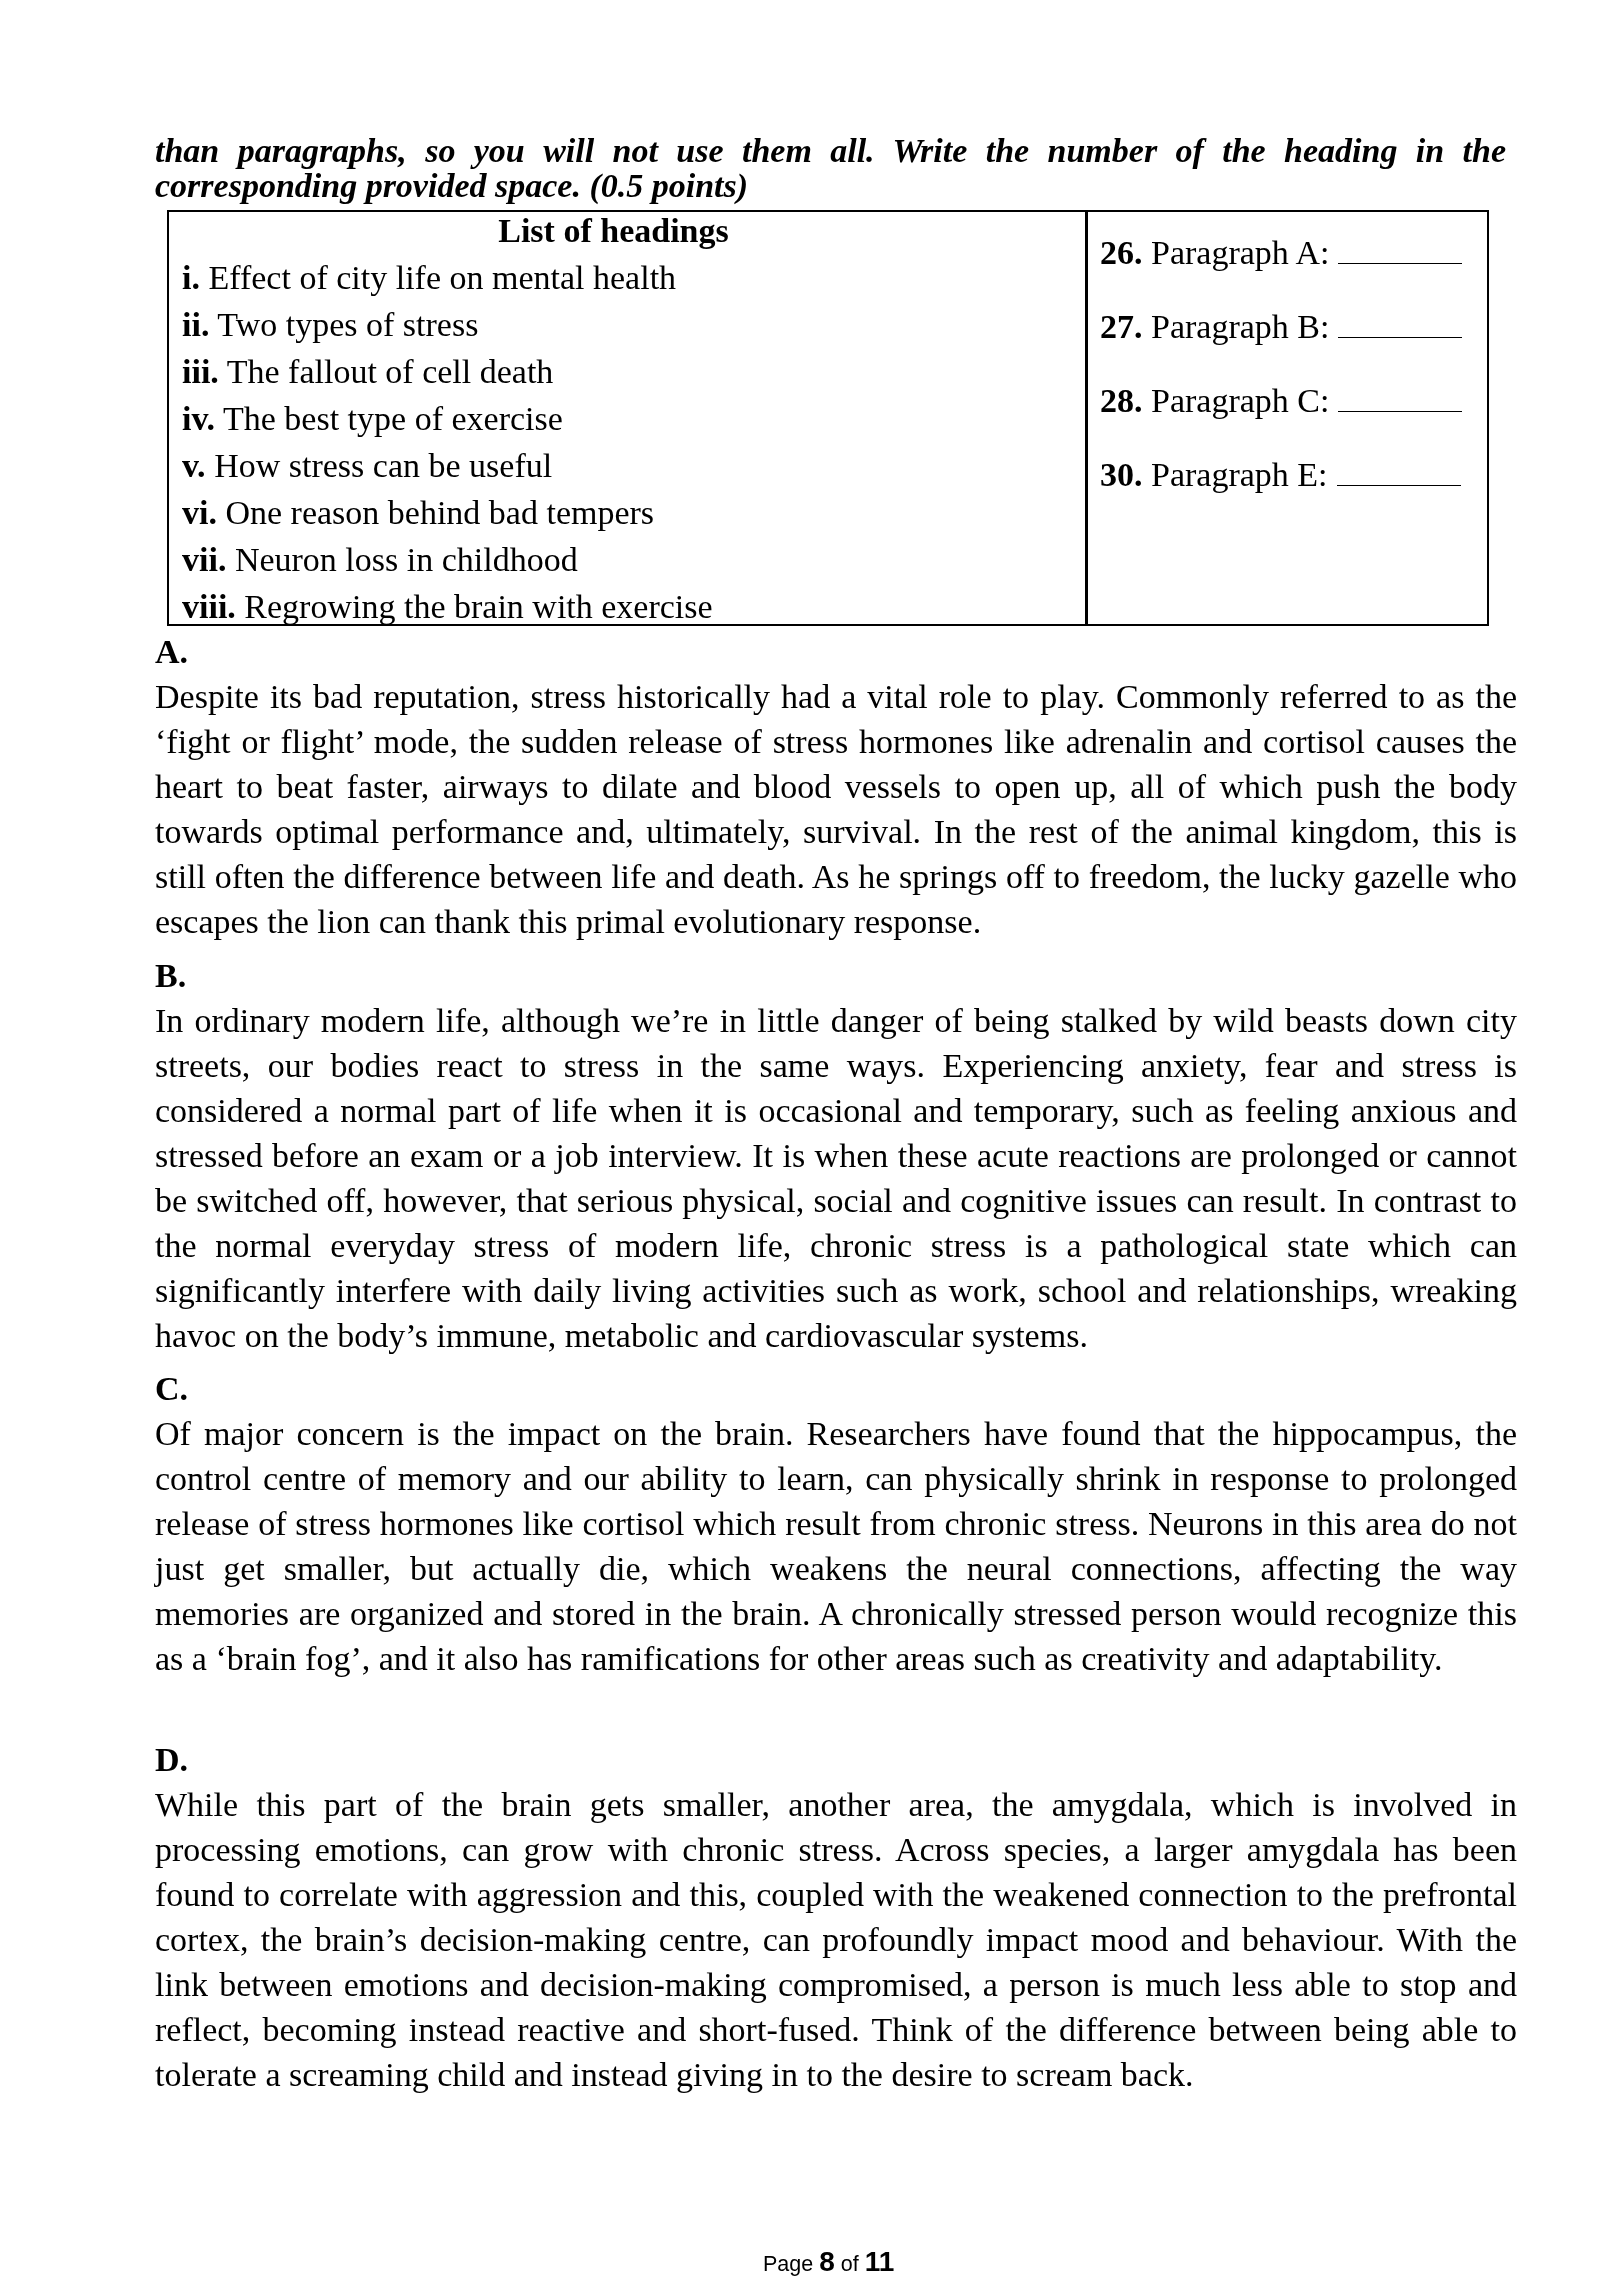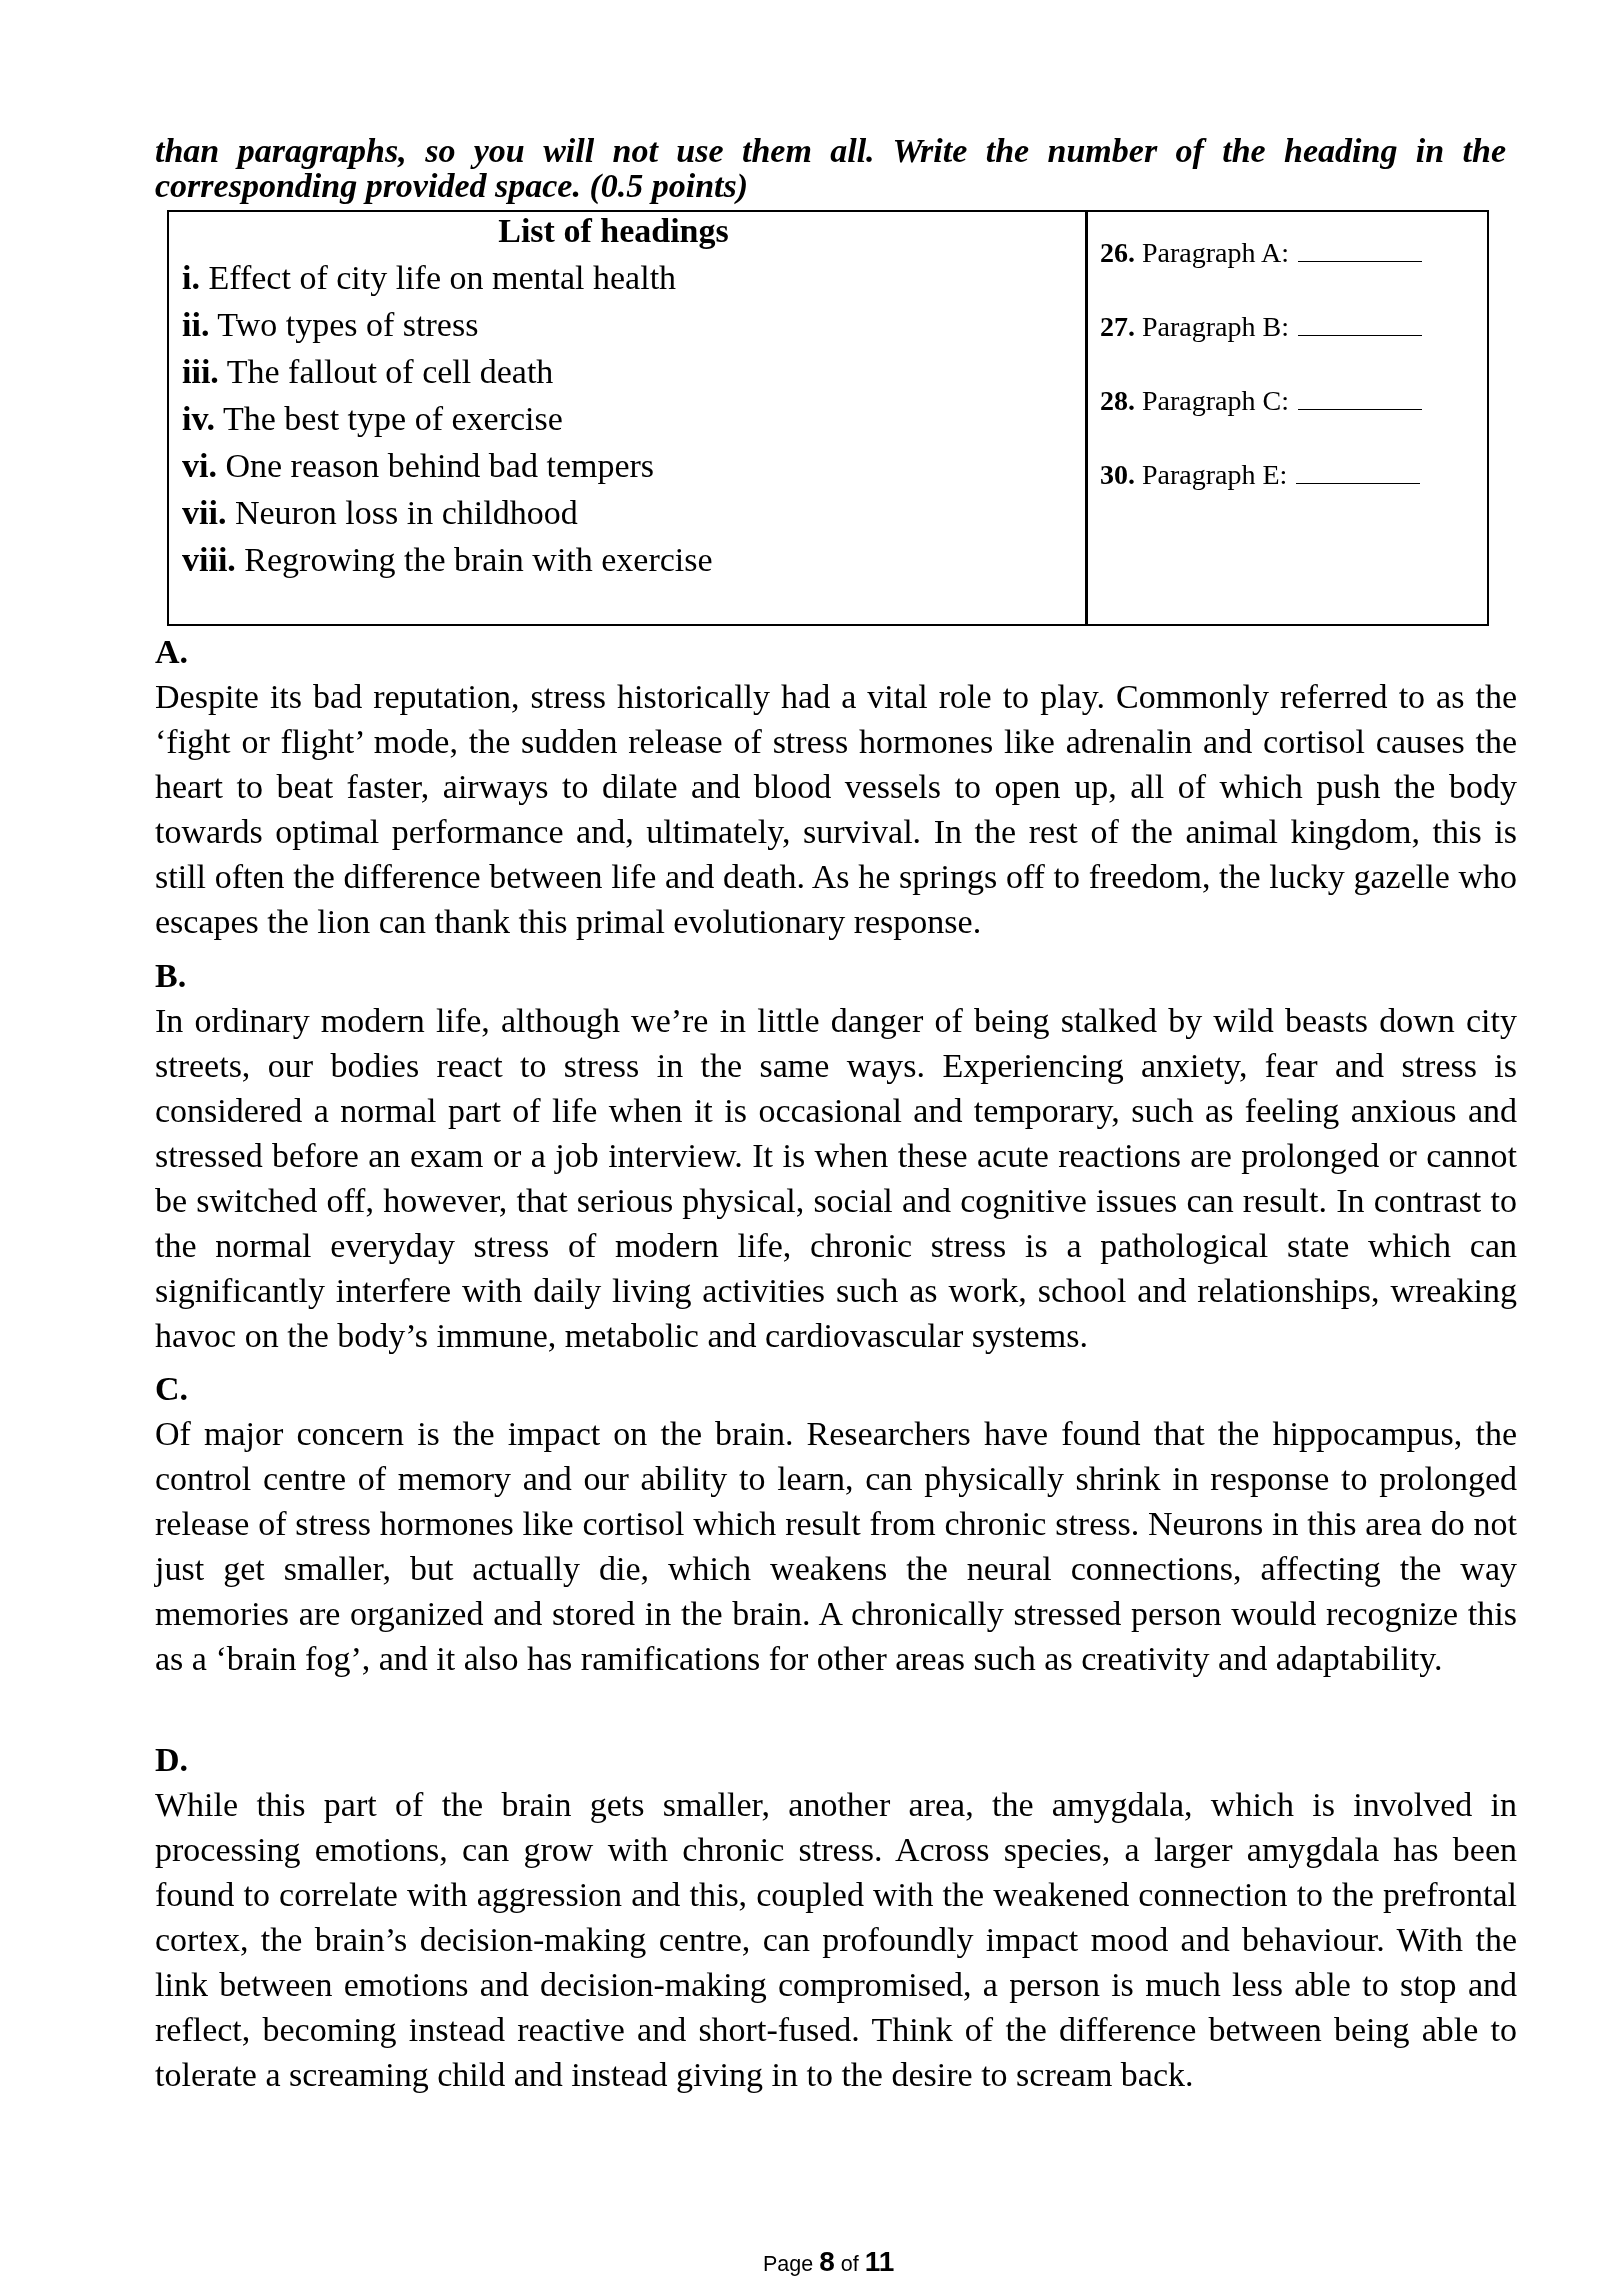--- a/index.html
+++ b/index.html
@@ -8,21 +8,21 @@
   .abs { position: absolute; }
   .intro { left: 155px; top: 117px; width: 1351px; font-size: 34px; line-height: 35px;
            font-weight: bold; font-style: italic; text-align: justify; text-align-last: left; margin-top: 16px; }
   .intro-line { display: block; text-align: justify; text-align-last: justify; }
   .intro-line.last { text-align-last: left; }
   .table { left: 167px; top: 210px; width: 1318px; height: 412px; border: 2.7px solid #000; }
   .divider { position: absolute; left: 916px; top: 0; width: 2.7px; height: 100%; background: #000; }
   .heading-list { left: 182px; top: 207px; width: 896px; font-size: 34px; line-height: 47px; }
   .heading-title { text-align: center; font-weight: bold; width: 888px; margin-left: -12.5px; }
   .heading-item .num { font-weight: bold; }
-  .answers { left: 1100px; top: 216px; width: 385px; font-size: 28px; line-height: 74px; }
+  .answers { left: 1100px; top: 216px; width: 385px; font-size: 34px; line-height: 74px; }
   .answer .num { font-weight: bold; }
   .blank { display: inline-block; width: 124px; border-bottom: 1.8px solid #000; height: 0.9px; vertical-align: baseline; margin-left: 9px; }
   .section { left: 155px; width: 1362px; font-size: 34px; line-height: 45px; }
   .section-label { font-weight: bold; }
   .section-body { text-align: justify; }
   .footer { left: 763px; top: 2219px; font-family: "Liberation Sans", "DejaVu Sans", sans-serif;
             font-size: 21.5px; line-height: 30px; white-space: nowrap; margin-top: 28px; }
   .footer .big { font-weight: bold; font-size: 28px; }
 </style>
 </head>
@@ -36,20 +36,21 @@
 <div class="abs table">
   <div class="divider"></div>
 </div>
 
 <div class="abs heading-list">
   <div class="heading-title">List of headings</div>
   <div class="heading-item"><span class="num">i.</span> <span>Effect of city life on mental health</span></div>
   <div class="heading-item"><span class="num">ii.</span> <span>Two types of stress</span></div>
   <div class="heading-item"><span class="num">iii.</span> <span>The fallout of cell death</span></div>
   <div class="heading-item"><span class="num">iv.</span> <span>The best type of exercise</span></div>
+  <div class="heading-item"><span class="num">v.</span> <span>How stress can be useful</span></div>
   <div class="heading-item"><span class="num">vi.</span> <span>One reason behind bad tempers</span></div>
   <div class="heading-item"><span class="num">vii.</span> <span>Neuron loss in childhood</span></div>
   <div class="heading-item"><span class="num">viii.</span> <span>Regrowing the brain with exercise</span></div>
 </div>
 
 <div class="abs answers">
   <div class="answer"><span class="num">26.</span> <span>Paragraph A:</span><span class="blank"></span></div>
   <div class="answer"><span class="num">27.</span> <span>Paragraph B:</span><span class="blank"></span></div>
   <div class="answer"><span class="num">28.</span> <span>Paragraph C:</span><span class="blank"></span></div>
   <div class="answer"><span class="num">30.</span> <span>Paragraph E:</span><span class="blank"></span></div>

